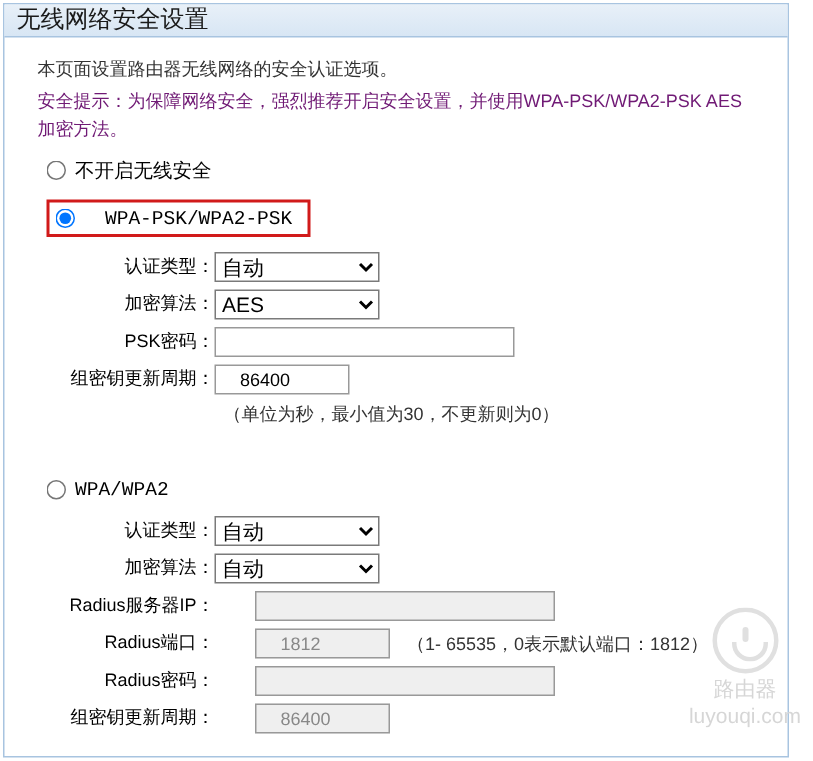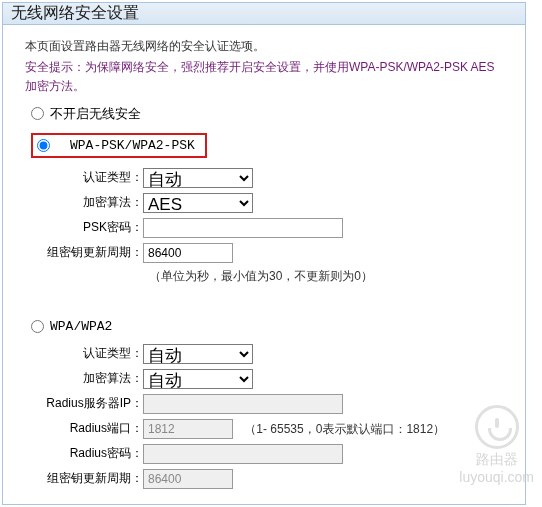--- a/index.html
+++ b/index.html
@@ -52,32 +52,33 @@
     .form-label {
       width: 118px;
       text-align: right;
       padding-left: 6px;
     }
     .form-field select {
       width: 110px;
       border: 1px solid #7a7a7a;
       background: #fff;
       height: 20px;
-      font-size: 17px;
+      font-size: 14px;
     }
     .form-field input[type="text"] {
       border: 1px solid #999;
       height: 20px;
-      padding: 0 4px;
+      padding: 0 16px;
       font-size: 12px;
       background: #fff;
     }
     .form-field input[disabled], .form-field .grayed {
       background: #efefef;
       color: #888;
+      margin-left: 27px;
     }
     .input-mid { width: 200px; }
     .input-small { width: 90px; }
     .hint {
       color: #333;
       margin-left: 124px;
       font-size: 12px;
       margin-top: 1px;
       margin-bottom: 4px;
     }

